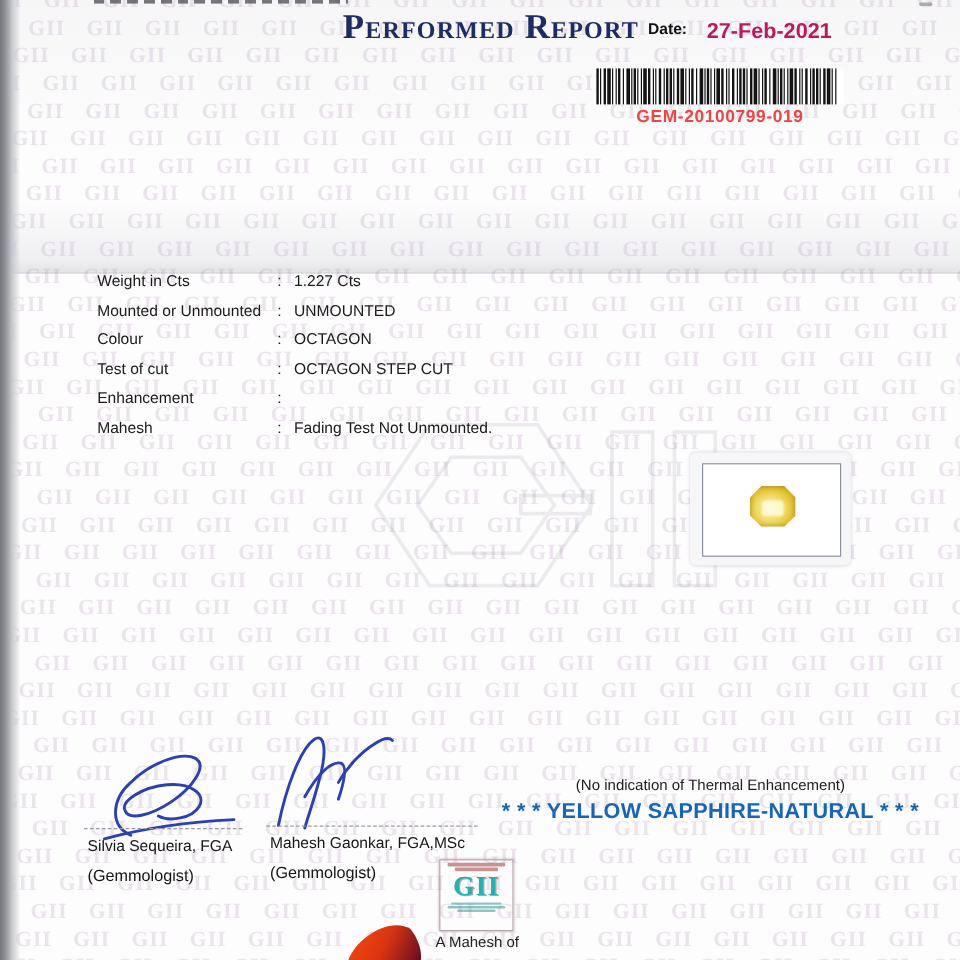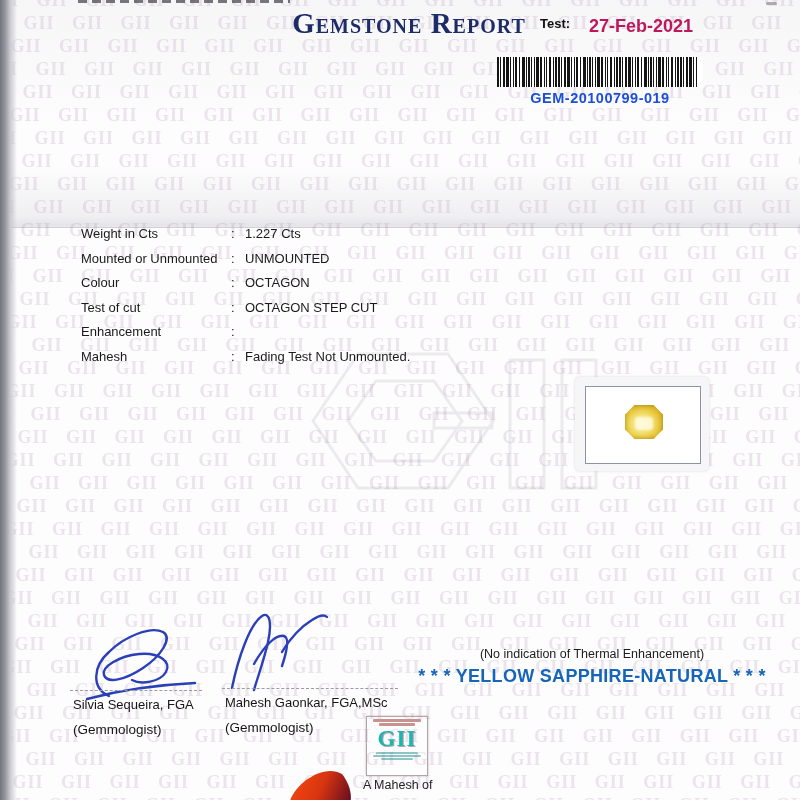--- a/index.html
+++ b/index.html
@@ -24,21 +24,21 @@
   
   #title{left:283px;top:7px;width:252px;text-align:center;z-index:2;
     font-family:"Liberation Serif",serif;font-variant:small-caps;font-weight:bold;
     font-size:29px;letter-spacing:1px;color:#1d2b66;}
   #date-label{left:540px;top:16px;font-size:13px;font-weight:bold;color:#111;z-index:2;}
   #date-value{left:589px;top:16px;font-size:18px;font-weight:bold;color:#be185d;z-index:2;}
   
   #barcode{left:497px;top:57px;width:206px;height:30px;z-index:2;font-size:0;background:#fff;}
   #barcode span{display:inline-block;height:30px;background:#141414;vertical-align:top;}
   #barcode-number{left:489px;top:90px;width:222px;text-align:center;z-index:2;
-    font-size:14.5px;font-weight:bold;letter-spacing:.5px;color:#1d4ed8;}
+    font-size:14.5px;font-weight:bold;letter-spacing:.5px;color:#ef4444;}
   
   #intro{left:63px;top:146px;width:492px;z-index:2;font-size:13px;line-height:17px;color:#1c1c1c;}
   
   #results{left:81px;top:227px;z-index:2;}
   .res-row{display:flex;font-size:13px;color:#1a1a1a;margin-bottom:10.5px;line-height:14px;}
   .res-label{width:150px;}
   .res-colon{width:14px;}
   .res-value{white-space:pre;}
   
   #center-logo{left:238px;top:346px;z-index:0;opacity:.10;}
@@ -125,22 +125,22 @@
   <svg class="abs" id="center-logo" width="420" height="150" viewBox="0 0 420 150">
     <g stroke="#555a6e" stroke-width="3" fill="none">
       <polygon points="120,8 210,8 255,75 210,142 120,142 75,75"></polygon>
       <polygon points="138,35 196,35 224,75 196,115 138,115 110,75"></polygon>
       <rect x="196" y="67" width="58" height="15"></rect>
       <rect x="272" y="14" width="34" height="128"></rect>
       <rect x="324" y="14" width="34" height="128"></rect>
     </g>
   </svg>
 
-  <div class="abs" id="title">Gemstone Report</div>
-  <div class="abs" id="date-label">Test:</div>
+  <div class="abs" id="title">Performed Report</div>
+  <div class="abs" id="date-label">Date:</div>
   <div class="abs" id="date-value">27-Feb-2021</div>
 
   <div class="abs" id="barcode"><span style="width:2px;margin-right:1px"></span><span style="width:1px;margin-right:2px"></span><span style="width:2px;margin-right:1px"></span><span style="width:3px;margin-right:1px"></span><span style="width:1px;margin-right:2px"></span><span style="width:1px;margin-right:1px"></span><span style="width:2px;margin-right:2px"></span><span style="width:1px;margin-right:2px"></span><span style="width:3px;margin-right:1px"></span><span style="width:1px;margin-right:1px"></span><span style="width:2px;margin-right:1px"></span><span style="width:1px;margin-right:2px"></span><span style="width:1px;margin-right:1px"></span><span style="width:3px;margin-right:1px"></span><span style="width:2px;margin-right:2px"></span><span style="width:1px;margin-right:1px"></span><span style="width:1px;margin-right:2px"></span><span style="width:2px;margin-right:2px"></span><span style="width:1px;margin-right:1px"></span><span style="width:2px;margin-right:1px"></span><span style="width:2px;margin-right:1px"></span><span style="width:1px;margin-right:2px"></span><span style="width:2px;margin-right:1px"></span><span style="width:3px;margin-right:1px"></span><span style="width:1px;margin-right:2px"></span><span style="width:1px;margin-right:1px"></span><span style="width:2px;margin-right:2px"></span><span style="width:1px;margin-right:2px"></span><span style="width:3px;margin-right:1px"></span><span style="width:1px;margin-right:1px"></span><span style="width:2px;margin-right:1px"></span><span style="width:1px;margin-right:2px"></span><span style="width:1px;margin-right:1px"></span><span style="width:3px;margin-right:1px"></span><span style="width:2px;margin-right:2px"></span><span style="width:1px;margin-right:1px"></span><span style="width:1px;margin-right:2px"></span><span style="width:2px;margin-right:2px"></span><span style="width:1px;margin-right:1px"></span><span style="width:2px;margin-right:1px"></span><span style="width:2px;margin-right:1px"></span><span style="width:1px;margin-right:2px"></span><span style="width:2px;margin-right:1px"></span><span style="width:3px;margin-right:1px"></span><span style="width:1px;margin-right:2px"></span><span style="width:1px;margin-right:1px"></span><span style="width:2px;margin-right:2px"></span><span style="width:1px;margin-right:2px"></span><span style="width:3px;margin-right:1px"></span><span style="width:1px;margin-right:1px"></span><span style="width:2px;margin-right:1px"></span><span style="width:1px;margin-right:2px"></span><span style="width:1px;margin-right:1px"></span><span style="width:3px;margin-right:1px"></span><span style="width:2px;margin-right:2px"></span><span style="width:1px;margin-right:1px"></span><span style="width:1px;margin-right:2px"></span><span style="width:2px;margin-right:2px"></span><span style="width:1px;margin-right:1px"></span><span style="width:2px;margin-right:1px"></span><span style="width:2px;margin-right:1px"></span><span style="width:1px;margin-right:2px"></span><span style="width:2px;margin-right:1px"></span><span style="width:3px;margin-right:1px"></span><span style="width:1px;margin-right:2px"></span><span style="width:1px;margin-right:1px"></span></div>
   <div class="abs" id="barcode-number">GEM-20100799-019</div>
 
 
   <div class="abs" id="results">
     <div class="res-row">
       <div class="res-label">Weight in Cts</div>
       <div class="res-colon">:</div>

